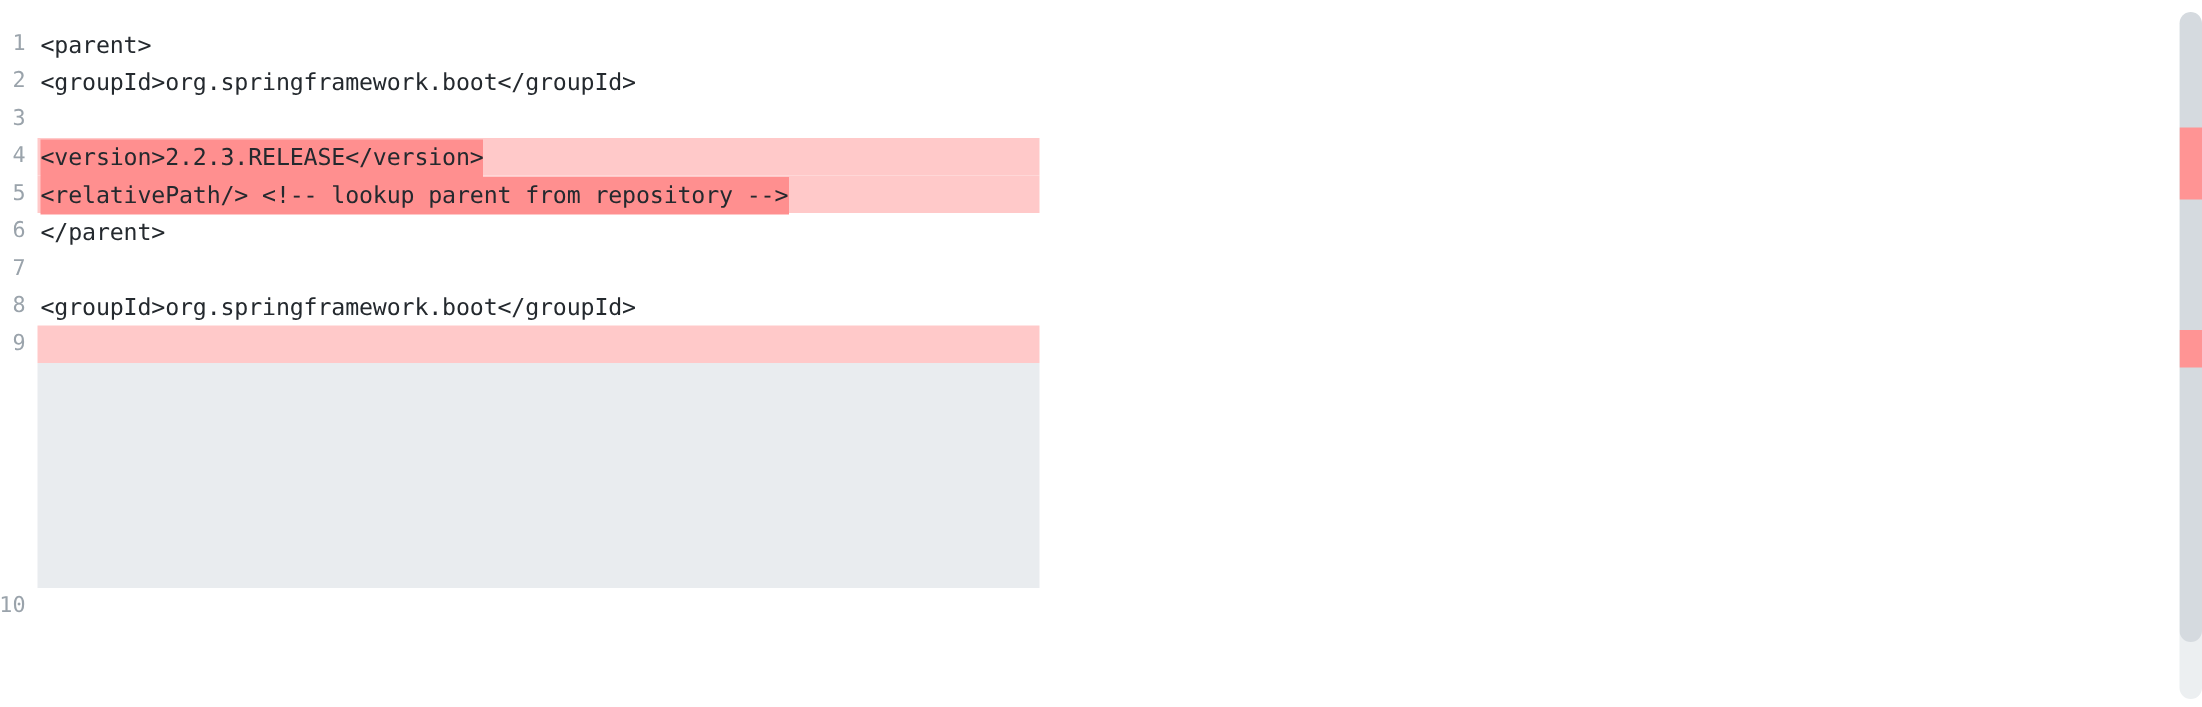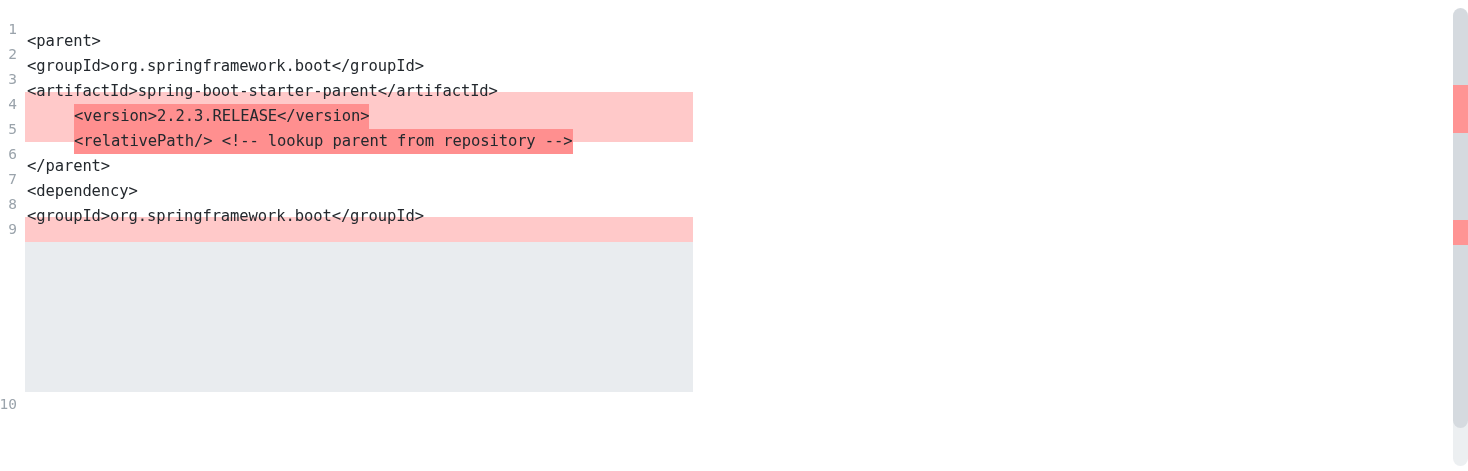--- a/index.html
+++ b/index.html
@@ -51,21 +51,21 @@
     color: #9aa3ab;
     font-size: 14.5px;
     font-family: "DejaVu Sans Mono", "Liberation Mono", monospace;
     z-index: 3;
   }
   .pane-left  .gutter { left: -5px; }
   .pane-right .gutter { left: 726px; }
 
   .code {
     position: absolute;
-    top: 12px;
+    top: 1px;
     color: #24292e;
     letter-spacing: -0.1px;
     z-index: 2;
   }
   .pane-left  .code { left: 27px; }
 
   .rowbg {
     position: absolute;
     top: 0;
     height: 25px;
@@ -74,21 +74,21 @@
   .pane-left  .rowbg { left: 25px; width: 668px; }
 
   .rowbg.del { background: #ffc9c9; }
 
   .mark {
     position: relative;
     display: inline-block;
     padding: 0;
     z-index: 2;
   }
-  .mark.del { background: #ff8f8f; margin-left: 47px; }
+  .mark.del { background: #ff8f8f; }
 
   
   .filler {
     position: absolute;
     background: #e9ecef;
     z-index: 0;
   }
   .pane-left  .filler { left: 25px; width: 668px; }
 
   
@@ -128,39 +128,37 @@
         <div class="row" style="position: absolute; top: 0px; left: 0px; right: 0px;">
           <div class="gutter">1</div>
           <div class="code">&lt;parent&gt;</div>
         </div>
         <div class="row" style="position: absolute; top: 25px; left: 0px; right: 0px;">
           <div class="gutter">2</div>
           <div class="code">&lt;groupId&gt;org.springframework.boot&lt;/groupId&gt;</div>
         </div>
         <div class="row" style="position: absolute; top: 50px; left: 0px; right: 0px;">
           <div class="gutter">3</div>
-          <div class="code">&lt;artifactId&gt;spring-boot-starter-parent&lt;/artifactId&gt;</div>
         </div>
         <div class="row" style="position: absolute; top: 75px; left: 0px; right: 0px;">
           <div class="rowbg del"></div>
           <div class="gutter">4</div>
           <div class="code"><span class="mark del">&lt;version&gt;2.2.3.RELEASE&lt;/version&gt;</span></div>
         </div>
         <div class="row" style="position: absolute; top: 100px; left: 0px; right: 0px;">
           <div class="rowbg del"></div>
           <div class="gutter">5</div>
           <div class="code"><span class="mark del">&lt;relativePath/&gt; &lt;!-- lookup parent from repository --&gt;</span></div>
         </div>
         <div class="row" style="position: absolute; top: 125px; left: 0px; right: 0px;">
           <div class="gutter">6</div>
           <div class="code">&lt;/parent&gt;</div>
         </div>
         <div class="row" style="position: absolute; top: 150px; left: 0px; right: 0px;">
           <div class="gutter">7</div>
-          <div class="code">&lt;dependency&gt;</div>
         </div>
         <div class="row" style="position: absolute; top: 175px; left: 0px; right: 0px;">
           <div class="gutter">8</div>
           <div class="code">&lt;groupId&gt;org.springframework.boot&lt;/groupId&gt;</div>
         </div>
         <div class="row" style="position: absolute; top: 200px; left: 0px; right: 0px;">
           <div class="rowbg del"></div>
           <div class="gutter">9</div>
         </div>
         <div class="row" style="position: absolute; top: 225px; left: 0px; right: 0px;"></div>

